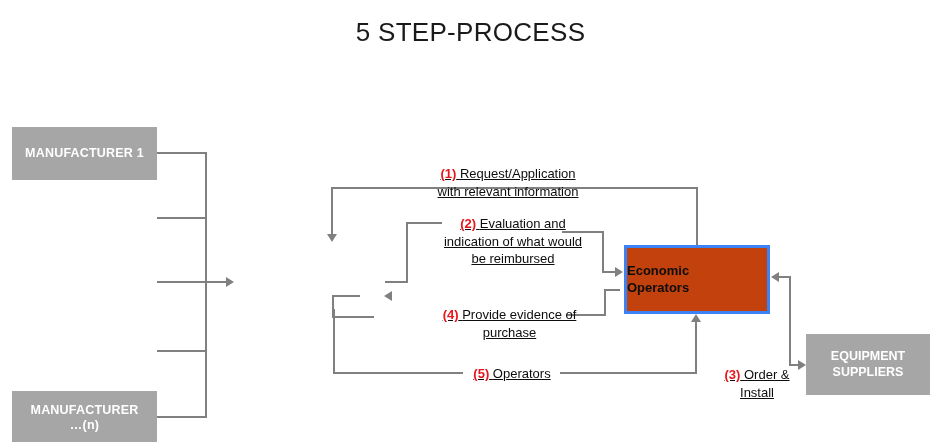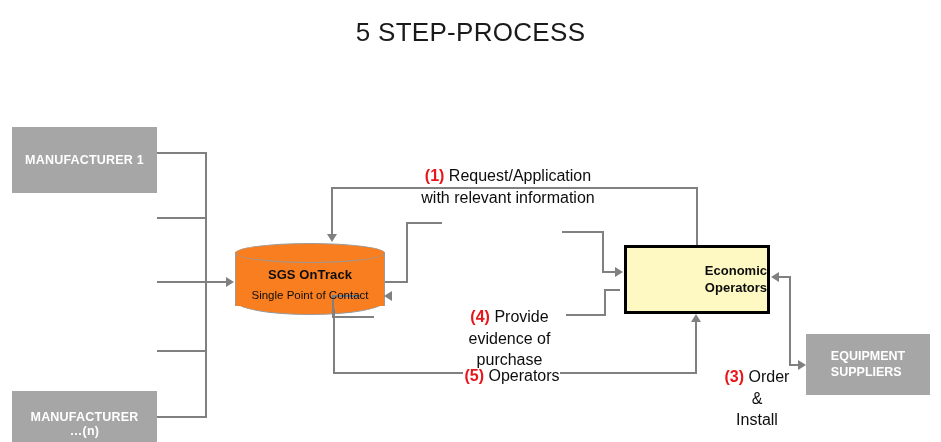--- a/index.html
+++ b/index.html
@@ -24,21 +24,21 @@
     text-align: center;
     font-size: 26px;
     color: #1a1a1a;
     letter-spacing: 0.3px;
   }
   
   .mfr-box {
     position: absolute;
     left: 12px;
     width: 145px;
-    height: 66px;
+    height: 53px;
     background: #a6a6a6;
     color: #ffffff;
     font-weight: bold;
     font-size: 12.5px;
     display: flex;
     align-items: center;
     justify-content: center;
     text-align: center;
     line-height: 1.15;
     letter-spacing: 0.2px;
@@ -111,47 +111,47 @@
     color: #0d0d0d;
     margin-top: 6px;
   }
   
   #eco {
     position: absolute;
     left: 624px;
     top: 236px;
     width: 146px;
     height: 69px;
-    background: #fef9c3;
-    border: 3px solid #000000;
+    background: #c2410c;
+    border: 3px solid #3b82f6;
     box-sizing: border-box;
     display: flex;
     align-items: center;
-    justify-content: flex-end;
+    justify-content: flex-start;
     text-align: center;
     font-size: 13px;
     font-weight: bold;
     color: #0d0d0d;
     line-height: 1.3;
   }
   
   #equip {
     position: absolute;
     left: 806px;
     top: 325px;
     width: 124px;
     height: 61px;
     background: #a6a6a6;
     color: #ffffff;
     font-weight: bold;
     font-size: 12.5px;
     display: flex;
     align-items: center;
     justify-content: center;
-    text-align: left;
+    text-align: center;
     line-height: 1.25;
   }
   
   .ln {
     position: absolute;
     background: #808080;
   }
   .lh { height: 2px; }
   .lv { width: 2px; }
   
@@ -160,23 +160,24 @@
     width: 0; height: 0;
   }
   .arr-r { border-top: 5px solid transparent; border-bottom: 5px solid transparent; border-left: 8px solid #808080; }
   .arr-l { border-top: 5px solid transparent; border-bottom: 5px solid transparent; border-right: 8px solid #808080; }
   .arr-d { border-left: 5px solid transparent; border-right: 5px solid transparent; border-top: 8px solid #808080; }
   .arr-u { border-left: 5px solid transparent; border-right: 5px solid transparent; border-bottom: 8px solid #808080; }
   
   .step-label {
     position: absolute;
     text-align: center;
-    font-size: 16px;
+    font-size: 13px;
     color: #0d0d0d;
     line-height: 1.35;
+    text-decoration: underline;
   }
   .step-num {
     color: #e8151b;
     font-weight: bold;
   }
 </style>
 </head>
 <body>
 
 <div id="canvas">
@@ -195,29 +196,20 @@
 
   <div class="ln lh" style="left:157px; top:143px; width:50px;"></div>
   <div class="ln lh" style="left:157px; top:208px; width:50px;"></div>
   <div class="ln lh" style="left:157px; top:272px; width:50px;"></div>
   <div class="ln lh" style="left:157px; top:341px; width:50px;"></div>
   <div class="ln lh" style="left:157px; top:407px; width:50px;"></div>
   <div class="ln lv" style="left:205px; top:143px; height:266px;"></div>
   <div class="ln lh" style="left:205px; top:272px; width:22px;"></div>
   <div class="arr arr-r" style="left:226px; top:268px;"></div>
 
-  <div id="db">
-    <div class="bottom"></div>
-    <div class="body"></div>
-    <div class="top"></div>
-    <div class="dbtext">
-      <div><span class="dbtitle">SGS OnTrack</span></div>
-      <div class="dbsub">Single Point of Contact</div>
-    </div>
-  </div>
 
   <div id="eco">
     <div>
       <div>Economic</div>
       <div>Operators</div>
     </div>
   </div>
 
   <div id="equip">
     <div>
@@ -258,20 +250,26 @@
   <div class="arr arr-l" style="left:771px; top:263px;"></div>
   <div class="ln lh" style="left:789px; top:355px; width:12px;"></div>
   <div class="arr arr-r" style="left:798px; top:351px;"></div>
 
   <div class="step-label" style="left:413px; top:156px; width:190px;">
     <span class="step-num">(1)</span>
     <span>Request/Application</span><br>
     <span>with relevant information</span>
   </div>
 
+  <div class="step-label" style="left:443px; top:206px; width:140px;">
+    <span class="step-num">(2)</span>
+    <span>Evaluation and</span><br>
+    <span>indication of what would</span><br>
+    <span>be reimbursed</span>
+  </div>
 
   <div class="step-label" style="left:442px; top:297px; width:135px;">
     <span class="step-num">(4)</span>
     <span>Provide evidence of</span><br>
     <span>purchase</span>
   </div>
 
   <div class="step-label" style="left:462px; top:356px; width:100px;">
     <span class="step-num">(5)</span>
     <span>Operators</span>

